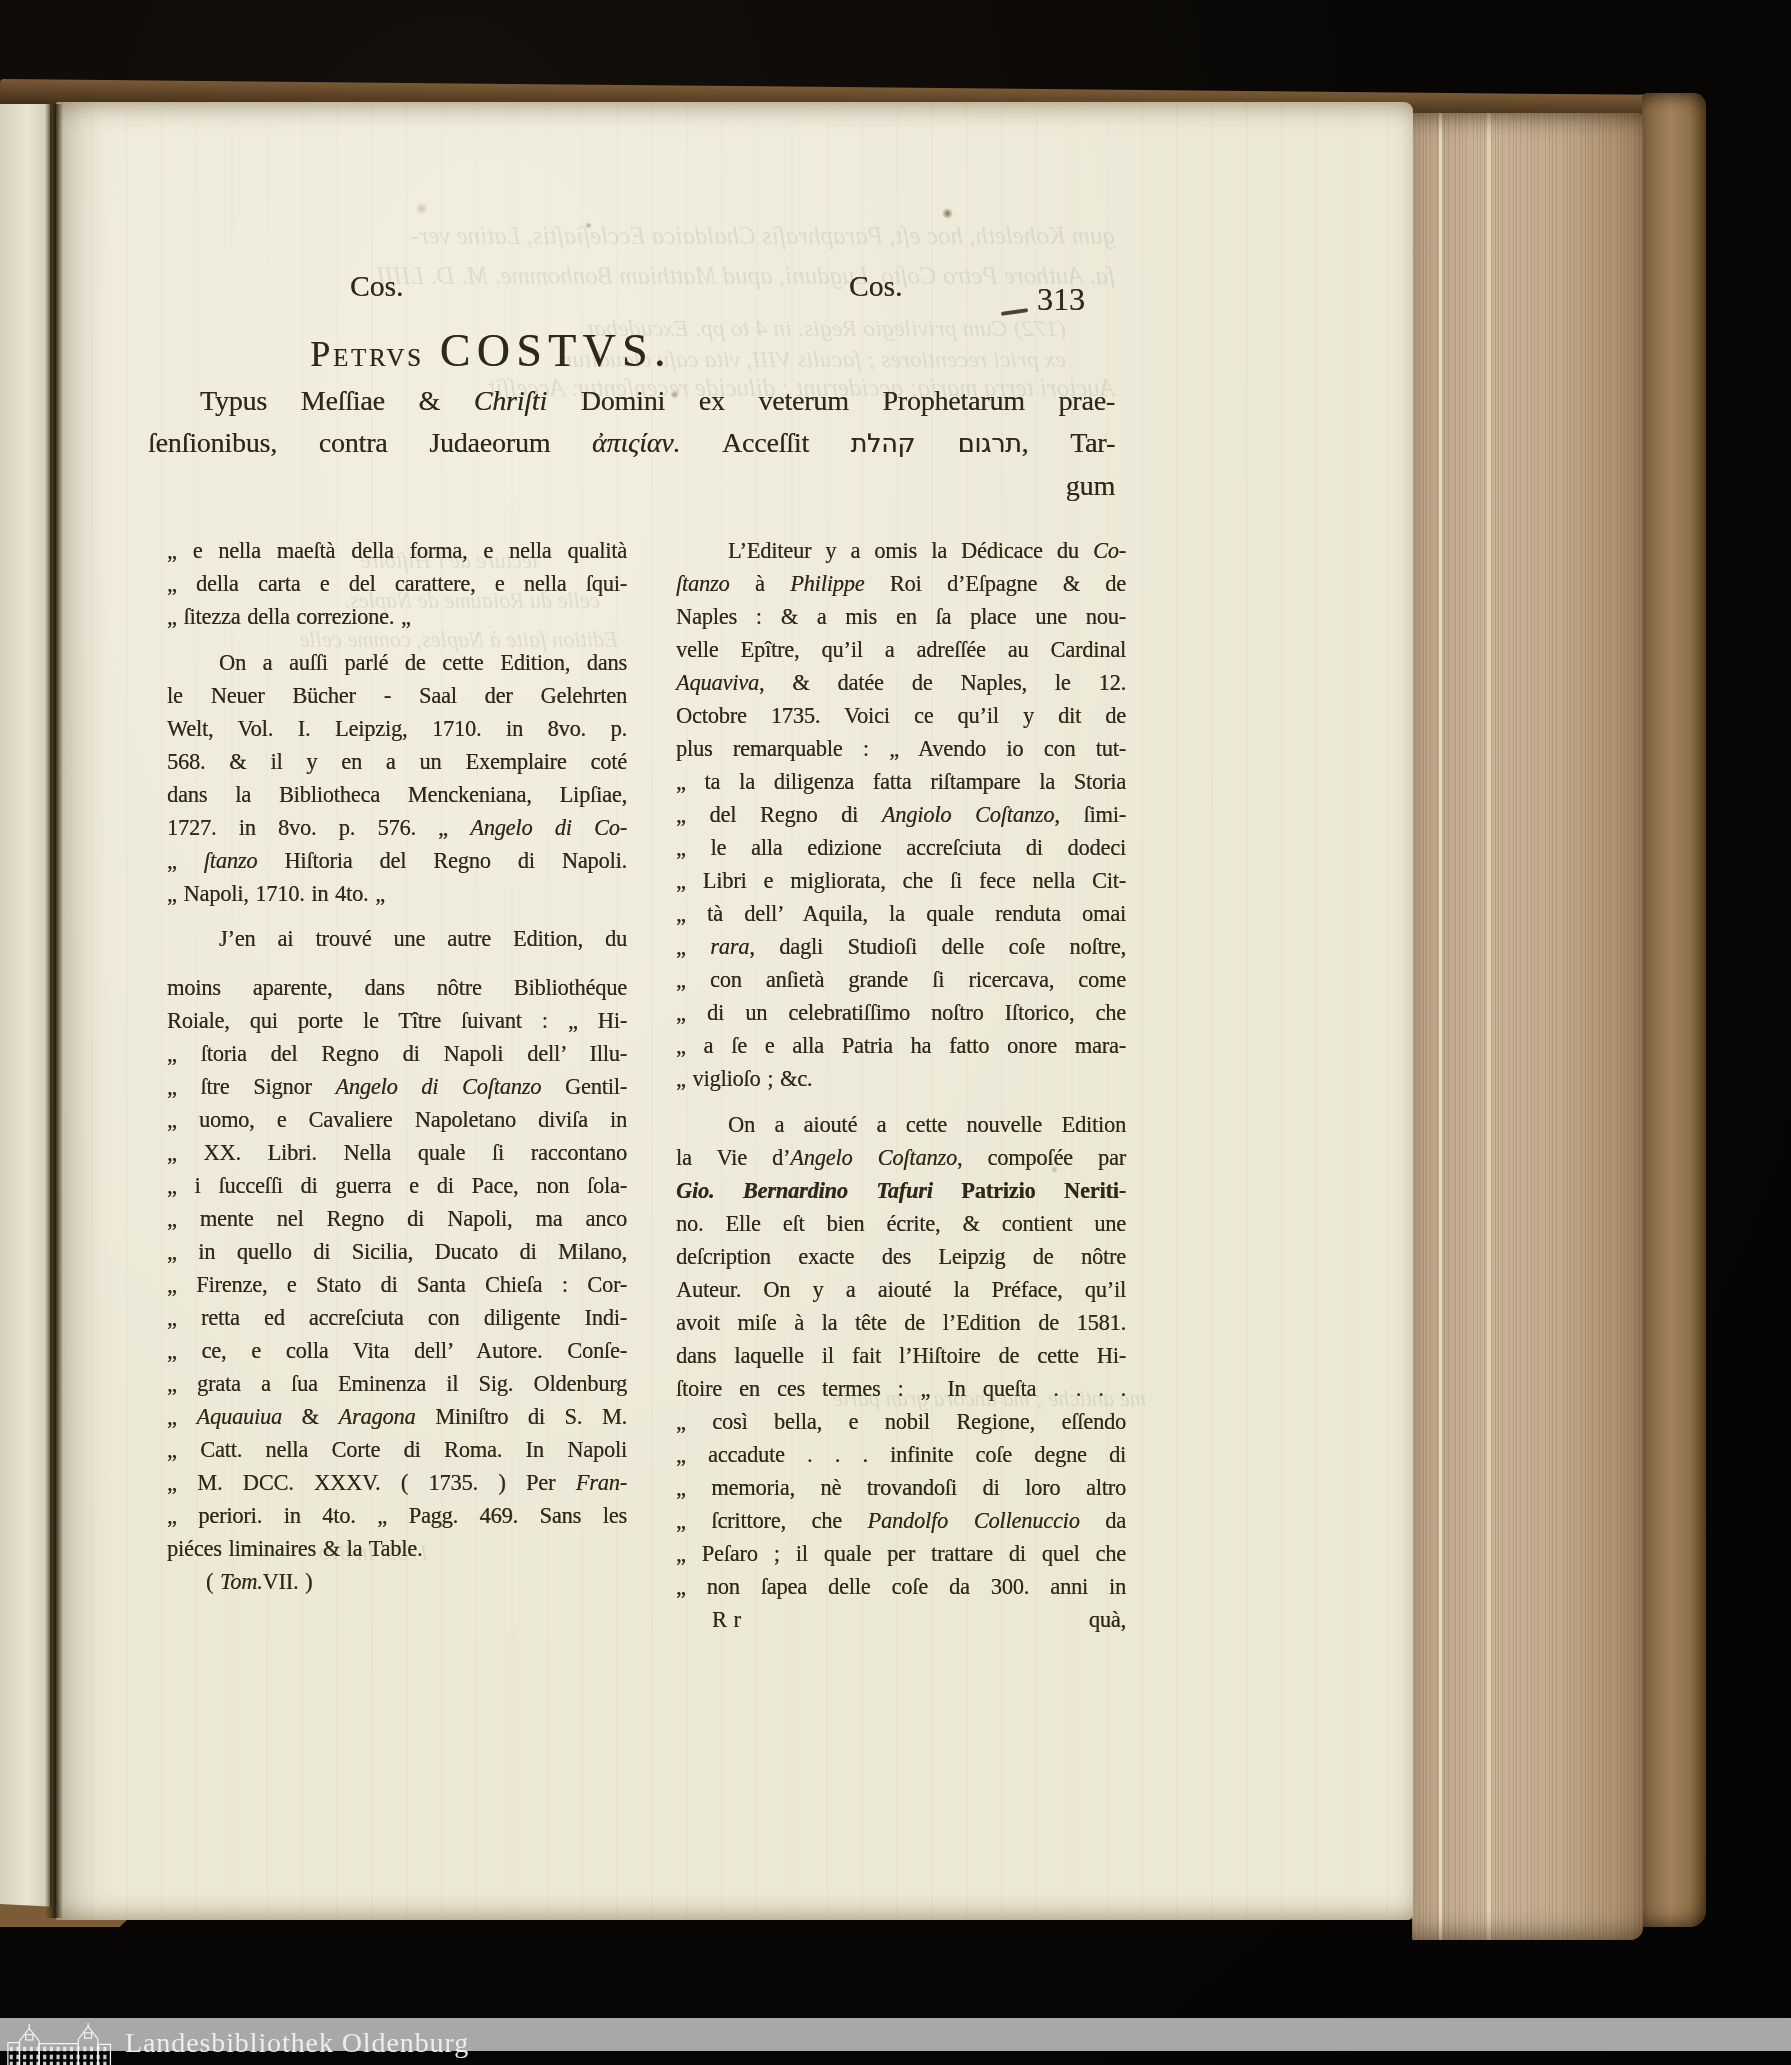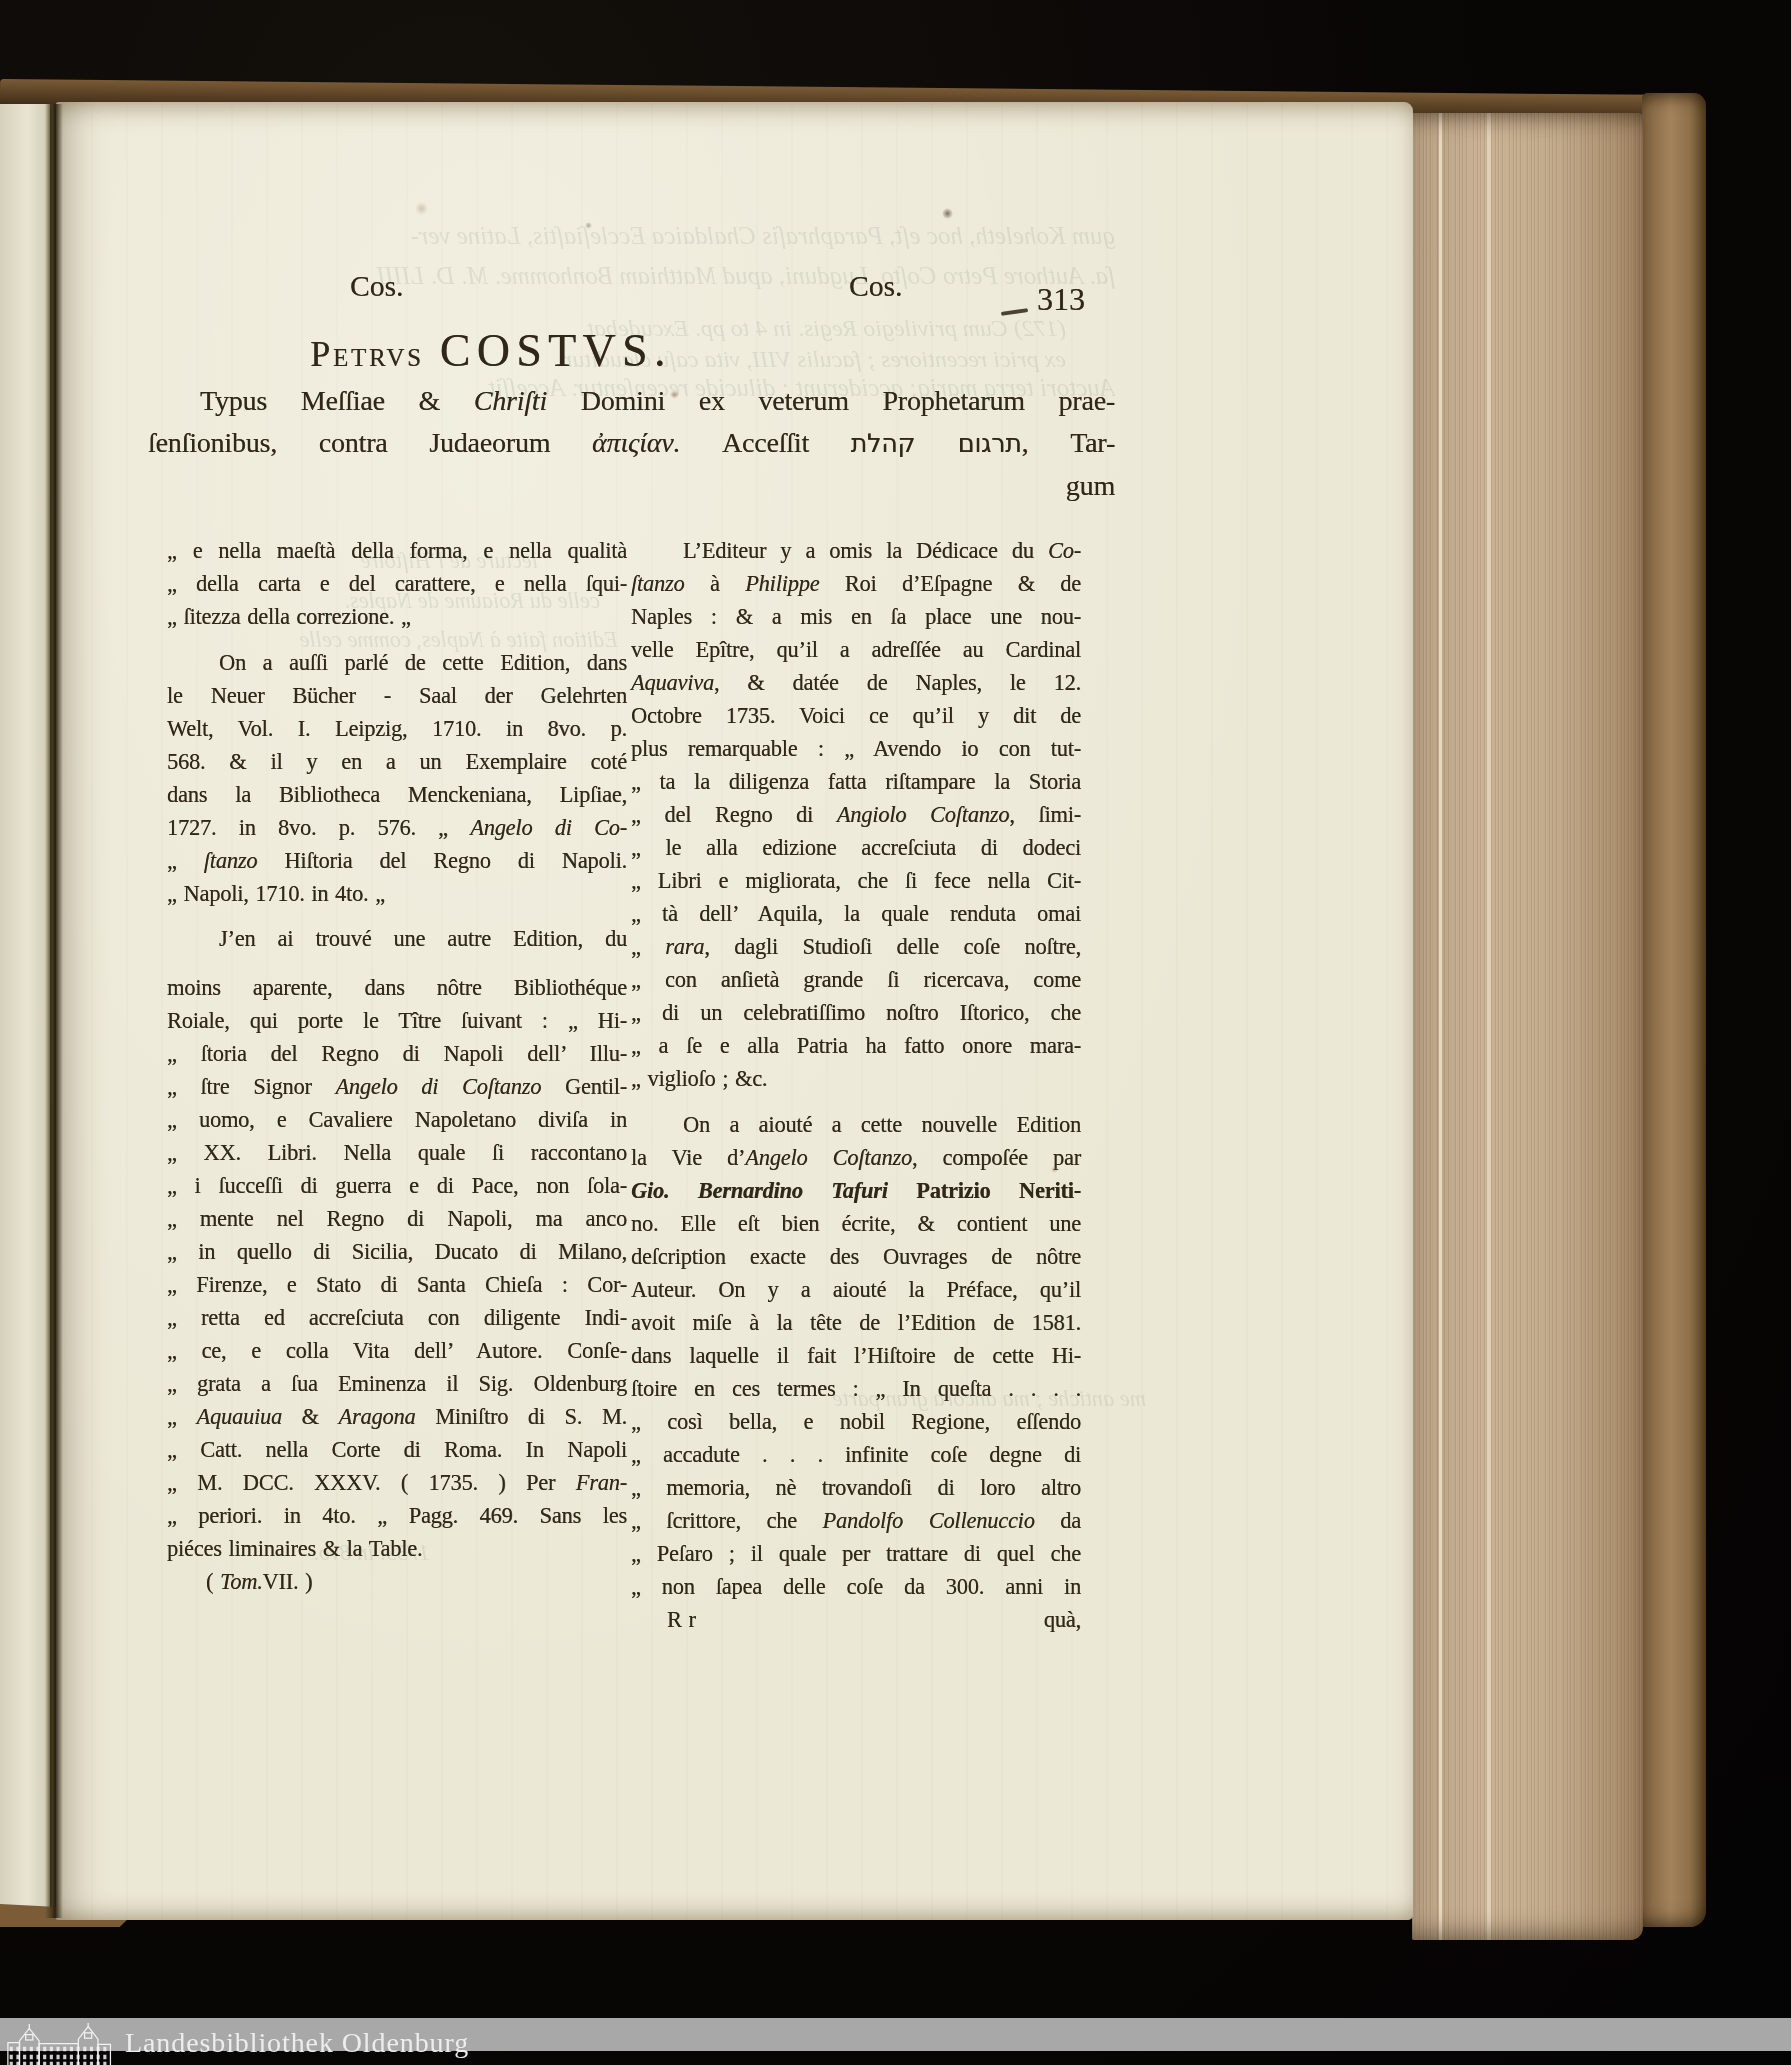--- a/index.html
+++ b/index.html
@@ -148,21 +148,21 @@
         <div class="tline just" style="line-height: 33px;"><span>„ ce, e colla Vita dell’ Autore.  Conſe-</span></div>
         <div class="tline just" style="line-height: 33px;"><span>„ grata a ſua Eminenza il Sig. Oldenburg</span></div>
         <div class="tline just" style="line-height: 33px;"><span>„ </span><span class="it">Aquauiua</span><span> &amp; </span><span class="it">Aragona</span><span> Miniſtro di S. M.</span></div>
         <div class="tline just" style="line-height: 33px;"><span>„ Catt. nella Corte di Roma.  In Napoli</span></div>
         <div class="tline just" style="line-height: 33px;"><span>„ M. DCC. XXXV. ( 1735. ) Per </span><span class="it">Fran-</span></div>
         <div class="tline just" style="line-height: 33px;"><span>„ periori. in 4to. „ Pagg. 469.  Sans les</span></div>
         <div class="tline" style="line-height: 33px;"><span>piéces liminaires &amp; la Table.</span></div>
         <div class="tline ind2" style="line-height: 33px;"><span>( </span><span class="it">Tom.</span><span>VII. )</span></div>
       </div>
     </div>
-  <div class="col ink" style="left: 631px; top: 534px; width: 450px; font-size: 22.4px;">
+  <div class="col ink" style="left: 676px; top: 534px; width: 450px; font-size: 22.4px;">
       <div class="par">
         <div class="tline just ind" style="line-height: 33px;"><span>L’Editeur y a omis la Dédicace du </span><span class="it">Co-</span></div>
         <div class="tline just" style="line-height: 33px;"><span class="it">ſtanzo</span><span> à </span><span class="it">Philippe</span><span> Roi d’Eſpagne &amp; de</span></div>
         <div class="tline just" style="line-height: 33px;"><span>Naples : &amp; a mis en ſa place une nou-</span></div>
         <div class="tline just" style="line-height: 33px;"><span>velle Epître, qu’il a adreſſée au Cardinal</span></div>
         <div class="tline just" style="line-height: 33px;"><span class="it">Aquaviva</span><span>, &amp; datée de Naples,  le 12.</span></div>
         <div class="tline just" style="line-height: 33px;"><span>Octobre 1735.  Voici ce qu’il y dit de</span></div>
         <div class="tline just" style="line-height: 33px;"><span>plus remarquable : „ Avendo io con tut-</span></div>
         <div class="tline just" style="line-height: 33px;"><span>„ ta la diligenza fatta riſtampare la Storia</span></div>
         <div class="tline just" style="line-height: 33px;"><span>„ del Regno di </span><span class="it">Angiolo Coſtanzo</span><span>, ſimi-</span></div>
@@ -173,21 +173,21 @@
         <div class="tline just" style="line-height: 33px;"><span>„ con anſietà grande ſi ricercava, come</span></div>
         <div class="tline just" style="line-height: 33px;"><span>„ di un celebratiſſimo noſtro Iſtorico, che</span></div>
         <div class="tline just" style="line-height: 33px;"><span>„ a ſe e alla Patria ha fatto onore mara-</span></div>
         <div class="tline" style="line-height: 33px;"><span>„ viglioſo ; &amp;c.</span></div>
       </div>
       <div class="par">
         <div class="tline just ind" style="line-height: 33px;"><span>On a aiouté a cette nouvelle Edition</span></div>
         <div class="tline just" style="line-height: 33px;"><span>la Vie d’</span><span class="it">Angelo Coſtanzo</span><span>, compoſée par</span></div>
         <div class="tline just" style="line-height: 33px; font-weight: bold;"><span class="it">Gio. Bernardino Tafuri</span><span> Patrizio Neriti-</span></div>
         <div class="tline just" style="line-height: 33px;"><span>no.  Elle eſt bien écrite, &amp; contient une</span></div>
-        <div class="tline just" style="line-height: 33px;"><span>deſcription exacte des Ouvrages de nôtre</span></div>
+        <div class="tline just" style="line-height: 33px;"><span>deſcription exacte des Leipzig de nôtre</span></div>
         <div class="tline just" style="line-height: 33px;"><span>Auteur.  On y a aiouté la Préface, qu’il</span></div>
         <div class="tline just" style="line-height: 33px;"><span>avoit miſe à la tête de l’Edition de 1581.</span></div>
         <div class="tline just" style="line-height: 33px;"><span>dans laquelle il fait l’Hiſtoire de cette Hi-</span></div>
         <div class="tline just" style="line-height: 33px;"><span>ſtoire en ces termes : „ In queſta . . . .</span></div>
         <div class="tline just" style="line-height: 33px;"><span>„ così bella,  e nobil Regione,  eſſendo</span></div>
         <div class="tline just" style="line-height: 33px;"><span>„ accadute . . .  infinite coſe degne di</span></div>
         <div class="tline just" style="line-height: 33px;"><span>„ memoria, nè trovandoſi di loro altro</span></div>
         <div class="tline just" style="line-height: 33px;"><span>„ ſcrittore, che </span><span class="it">Pandolfo Collenuccio</span><span> da</span></div>
         <div class="tline just" style="line-height: 33px;"><span>„ Peſaro ;  il quale per trattare di quel che</span></div>
         <div class="tline just" style="line-height: 33px;"><span>„ non ſapea delle coſe da 300. anni in</span></div>

